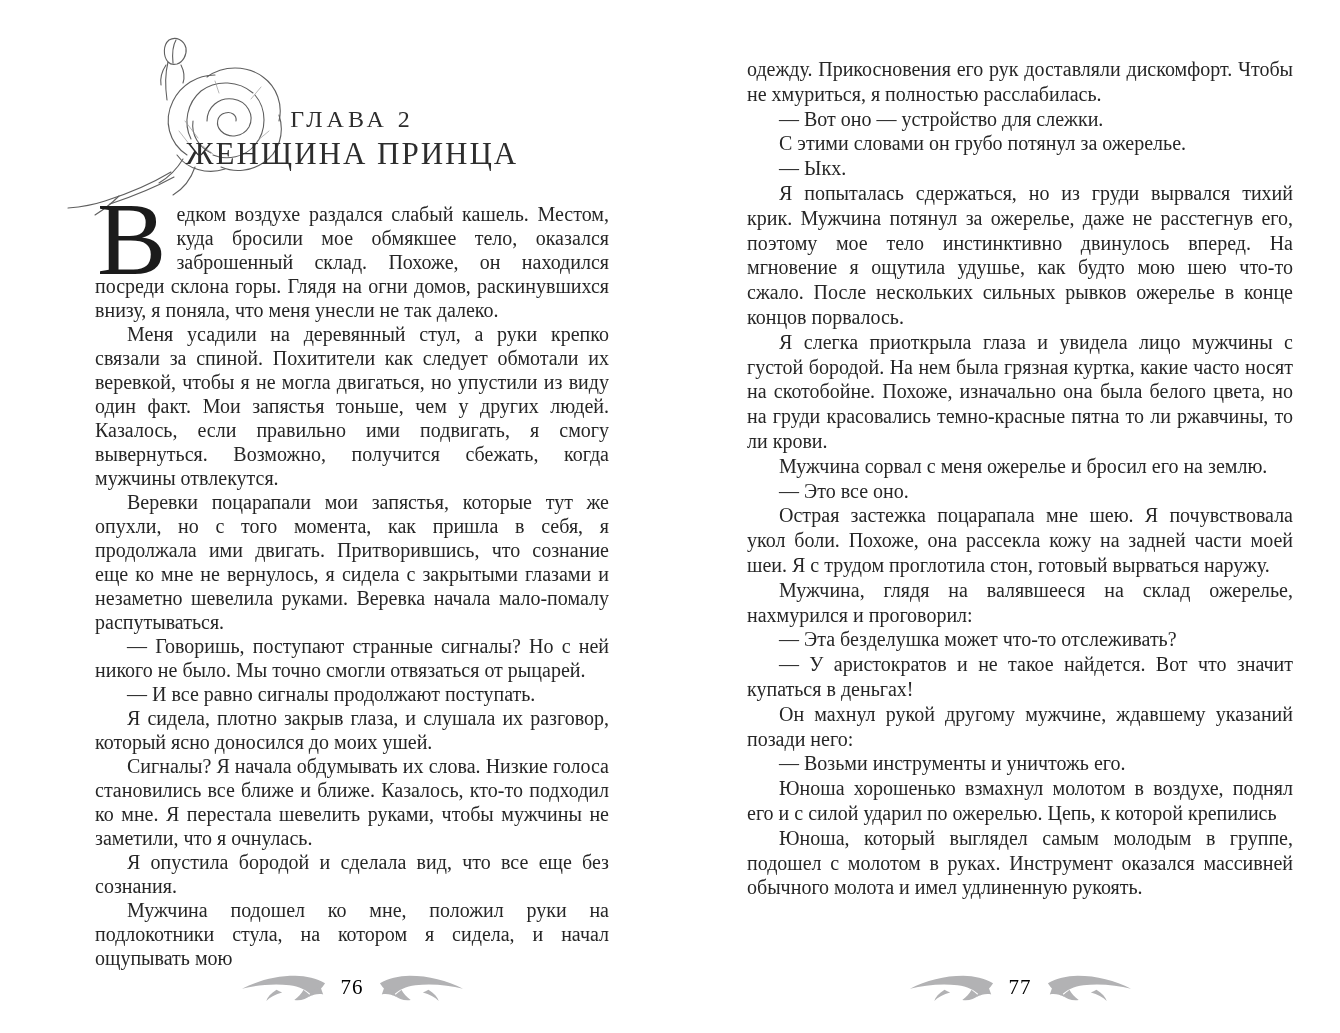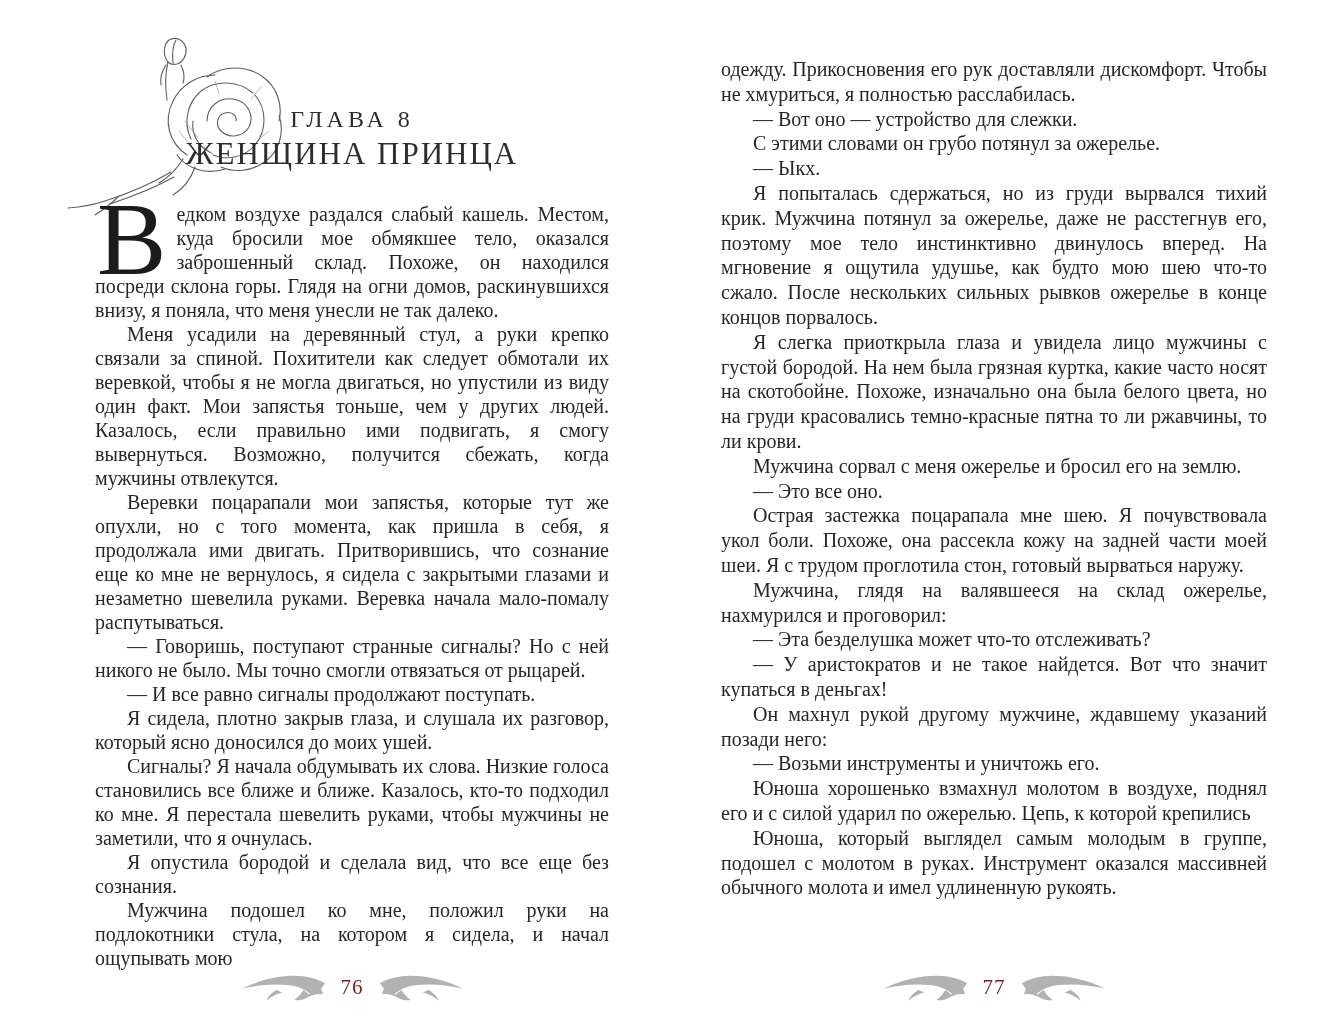--- a/index.html
+++ b/index.html
@@ -4,21 +4,21 @@
 <style>
   html,body{margin:0;padding:0;}
   body{
     width:1340px;height:1033px;background:#ffffff;
     font-family:"Liberation Serif","DejaVu Serif",serif;
     color:#262626;overflow:hidden;
   }
   .spread{position:relative;width:1340px;height:1033px;background:#ffffff;}
   .page{position:absolute;top:0;height:1033px;}
   #left-page{left:95px;width:514px;}
-  #right-page{left:721px;width:546px;}
+  #right-page{left:747px;width:546px;}
 
   .chapter-art{position:absolute;left:-42px;top:34px;width:244px;height:184px;}
   .chapter-art svg{width:100%;height:100%;}
 
   .chapter-label{
     position:absolute;left:0;top:106px;width:100%;text-align:center;
     font-size:24px;letter-spacing:4px;color:#2d2d2d;font-weight:400;
   }
   .chapter-title{
     position:absolute;left:0;top:136px;width:100%;text-align:center;
@@ -40,21 +40,21 @@
     font-size:104px;color:#1b1b1b;margin:2px 10px 0 2px;
   }
 
   .page-footer{
     position:absolute;left:0;top:970px;width:100%;height:34px;
     display:flex;align-items:center;justify-content:center;gap:13px;
   }
   .flourish{width:88px;height:28px;flex:0 0 auto;}
   .flourish svg{width:100%;height:100%;display:block;}
   .flourish.mirror svg{transform:scaleX(-1);}
-  .page-number{font-size:21px;color:#7f1d1d;letter-spacing:1px;}
+  .page-number{font-size:21px;color:#000000;letter-spacing:1px;}
 
   .rose-stroke{fill:none;stroke:#5f5f5f;stroke-width:1.1;stroke-linecap:round;}
   .rose-light{fill:none;stroke:#9a9a9a;stroke-width:0.7;stroke-linecap:round;}
   .orn{fill:#b2b2b4;}
 </style>
 </head>
 <body>
 
 <div class="spread">
 
@@ -93,21 +93,21 @@
           <path d="M126 97 l14 18"></path>
           <path d="M132 87 l13 17"></path>
           <path d="M162 47 l4 12"></path>
           <path d="M208 53 l-10 12"></path>
           <path d="M216 97 l-12 10"></path>
           <path d="M150 112 l10 8"></path>
         </g>
       </svg>
     </div>
 
-    <div class="chapter-label">ГЛАВА 8</div>
+    <div class="chapter-label">ГЛАВА 2</div>
     <div class="chapter-title">ЖЕНЩИНА ПРИНЦА</div>
 
     <div class="body-text">
       <p class="opening"><span class="dropcap">В</span><span>едком воздухе раздался слабый кашель. Местом, куда бросили мое обмякшее тело, оказался заброшенный склад. Похоже, он находился посреди склона горы. Глядя на огни домов, раскинувшихся внизу, я поняла, что меня унесли не так далеко.</span></p>
       <p>Меня усадили на деревянный стул, а руки крепко связали за спиной. Похитители как следует обмотали их веревкой, чтобы я не могла двигаться, но упустили из виду один факт. Мои запястья тоньше, чем у других людей. Казалось, если правильно ими подвигать, я смогу вывернуться. Возможно, получится сбежать, когда мужчины отвлекутся.</p>
       <p>Веревки поцарапали мои запястья, которые тут же опухли, но с того момента, как пришла в себя, я продолжала ими двигать. Притворившись, что сознание еще ко мне не вернулось, я сидела с закрытыми глазами и незаметно шевелила руками. Веревка начала мало-помалу распутываться.</p>
       <p>— Говоришь, поступают странные сигналы? Но с ней никого не было. Мы точно смогли отвязаться от рыцарей.</p>
       <p>— И все равно сигналы продолжают поступать.</p>
       <p>Я сидела, плотно закрыв глаза, и слушала их разговор, который ясно доносился до моих ушей.</p>
       <p>Сигналы? Я начала обдумывать их слова. Низкие голоса становились все ближе и ближе. Казалось, кто-то подходил ко мне. Я перестала шевелить руками, чтобы мужчины не заметили, что я очнулась.</p>

